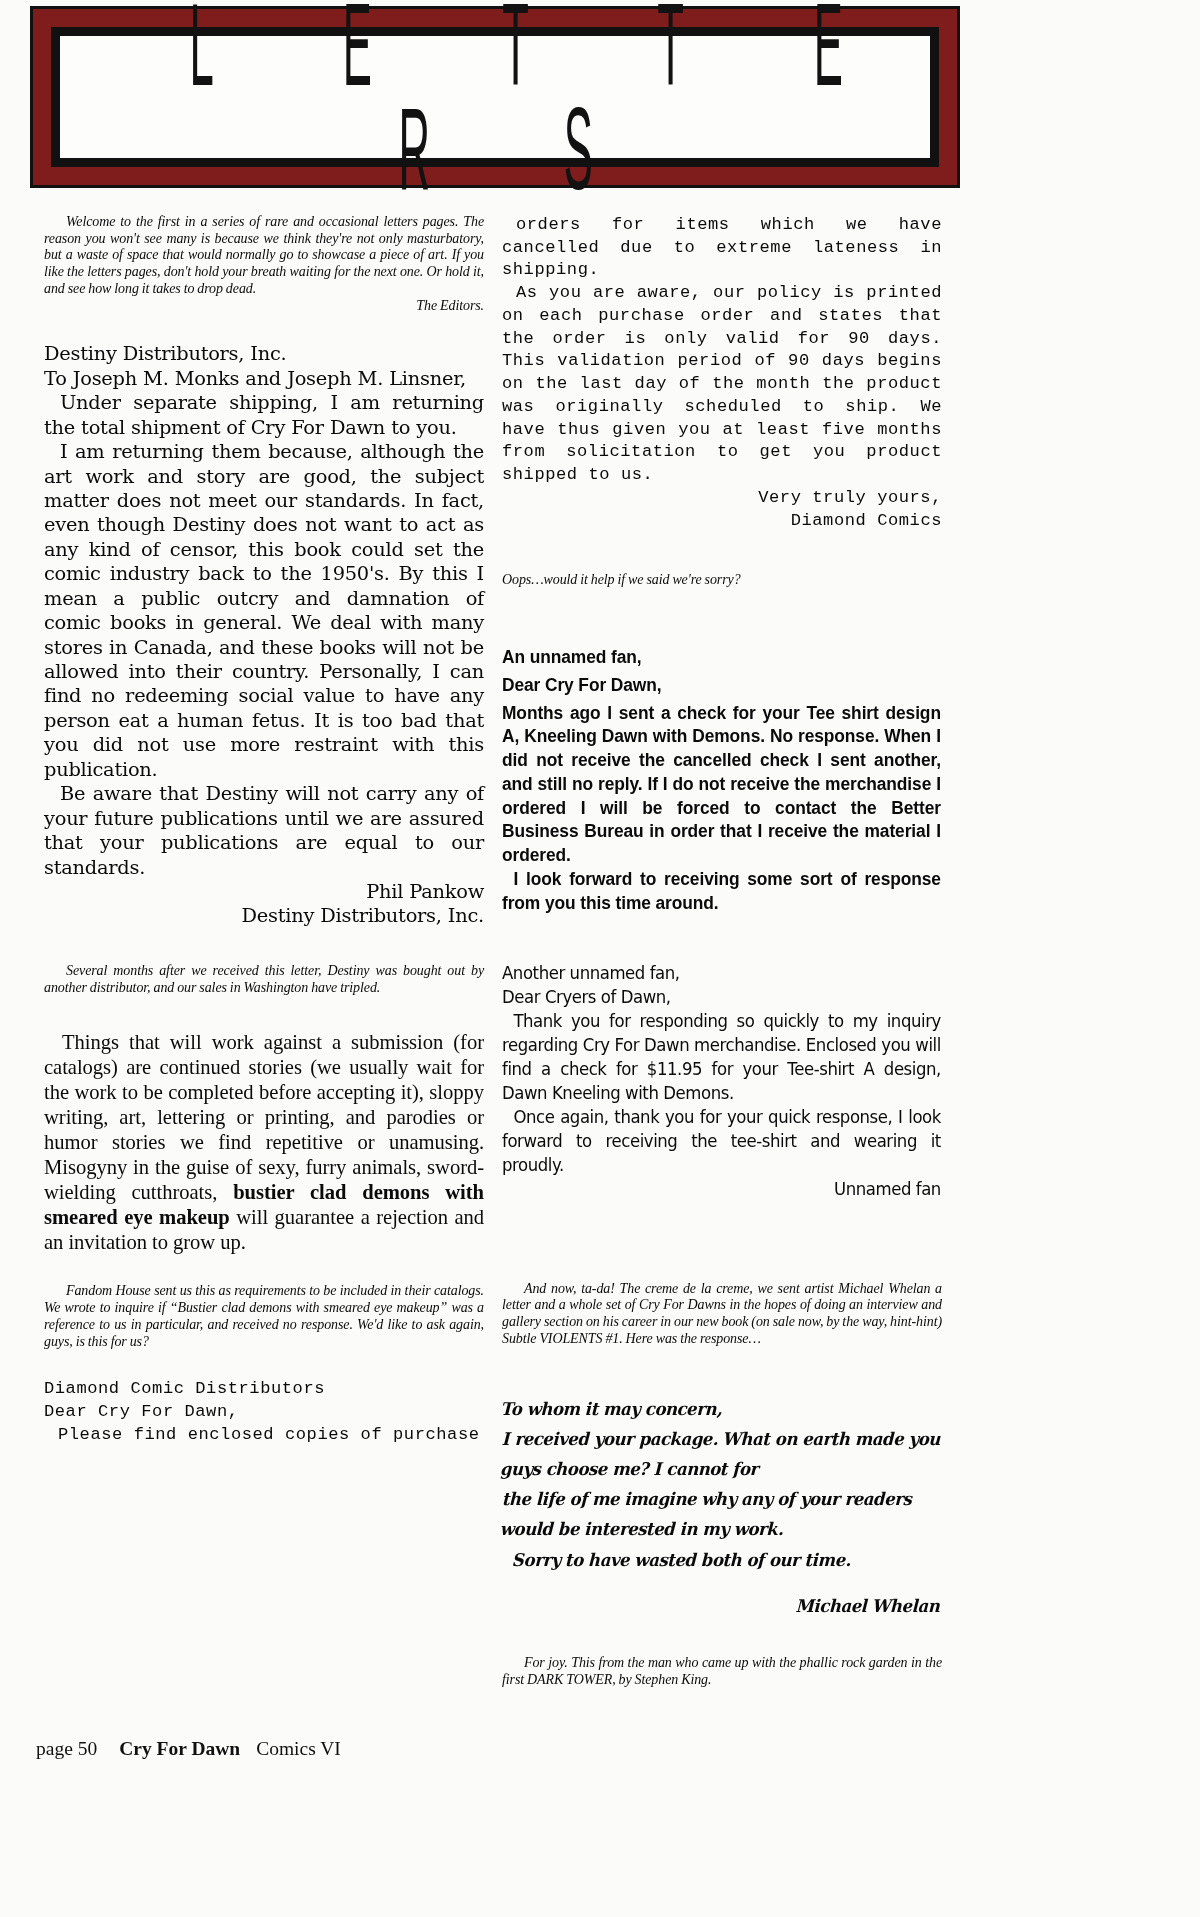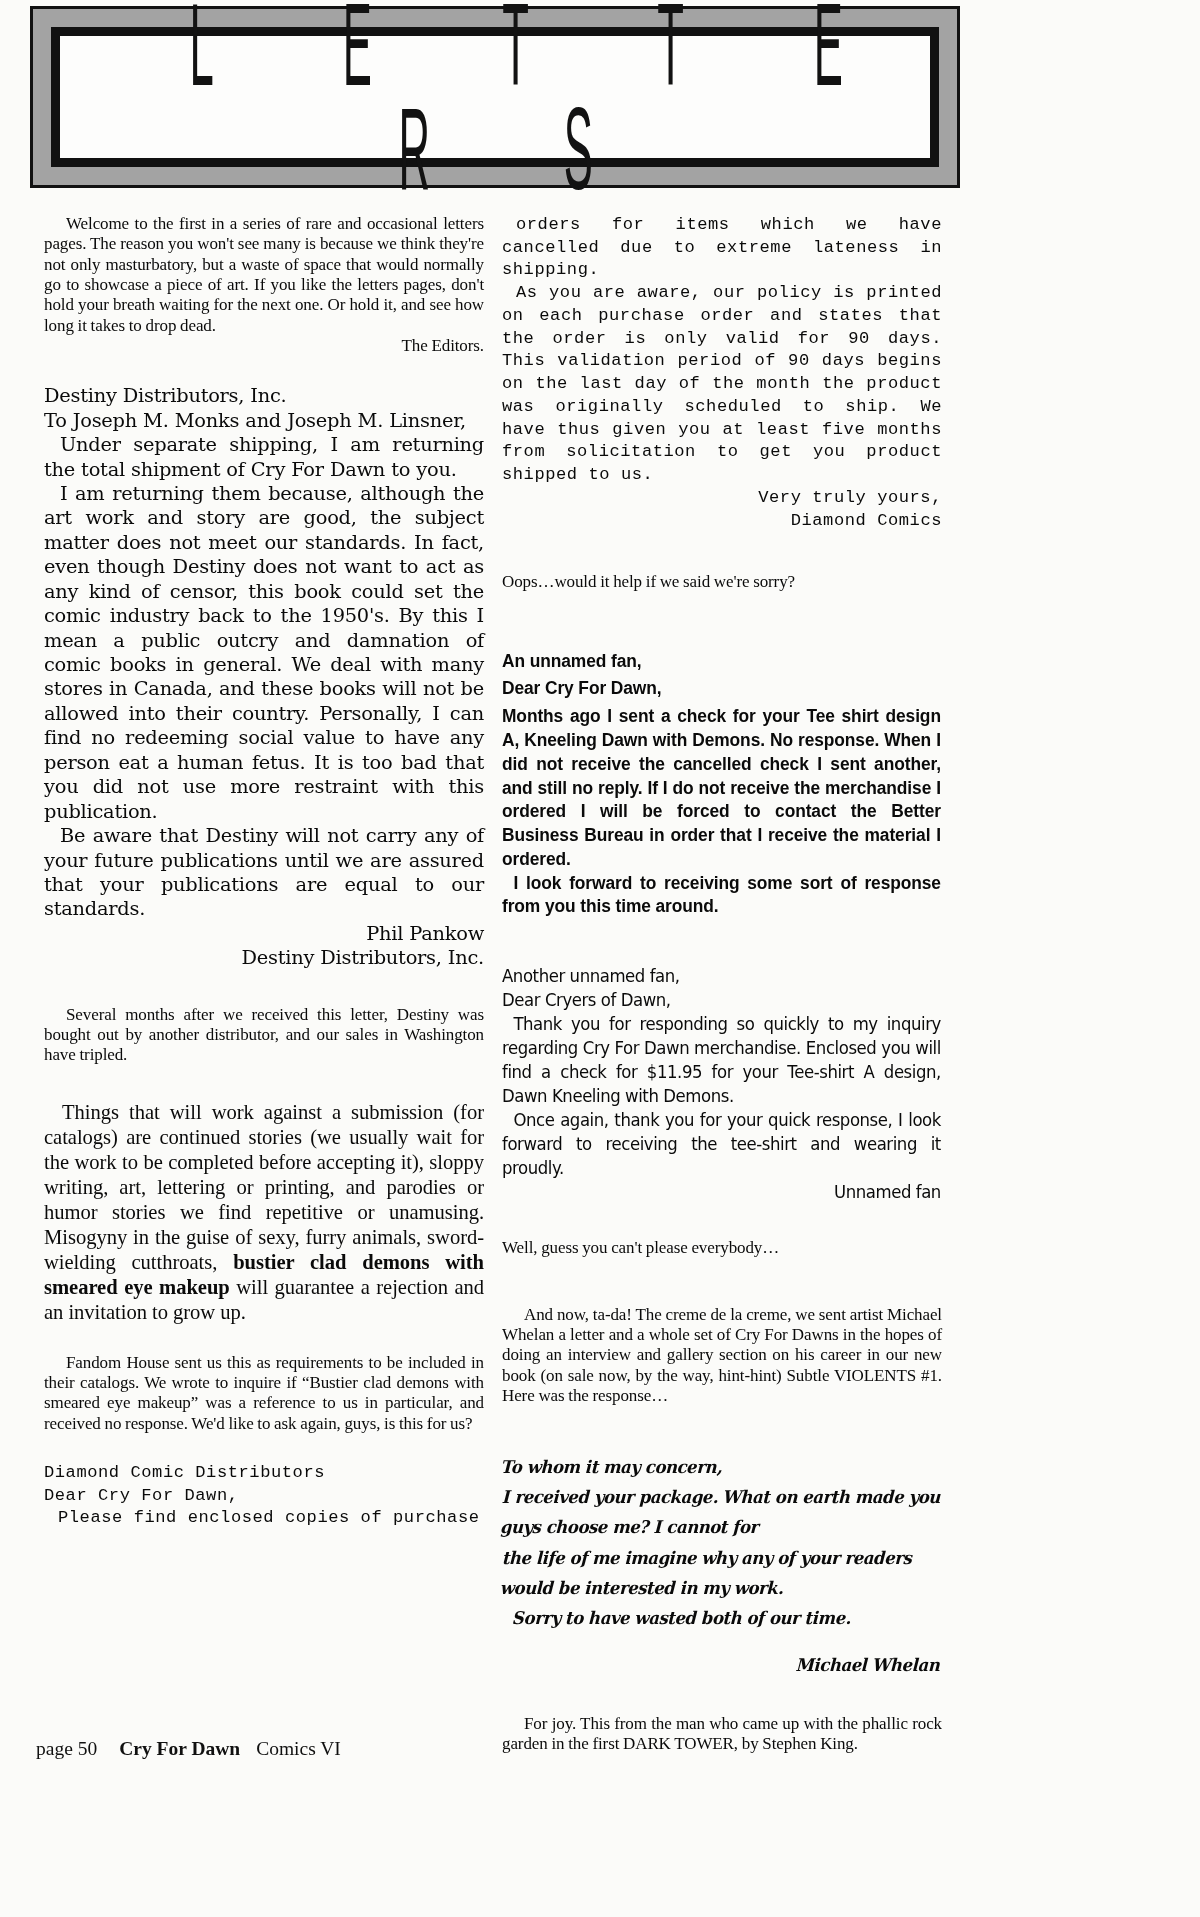--- a/index.html
+++ b/index.html
@@ -28,21 +28,21 @@
   
   .masthead {
     position: absolute;
     left: 30px;
     top: 6px;
     width: 930px;
     height: 182px;
     border: 3px solid #111;
     padding: 18px;
     box-sizing: border-box;
-    background: #a3a3a3;
+    background: #7f1d1d;
   }
   .masthead-inner {
     width: 100%;
     height: 100%;
     border: 9px solid #111;
     box-sizing: border-box;
     background: #fdfdfc;
     position: relative;
   }
   .masthead-title {
@@ -73,21 +73,22 @@
   }
   .col-left  { left: 44px; }
   .col-right { left: 502px; }
 
   
   p { margin: 0; }
 
   
   .editorial {
     font-family: "Liberation Serif", "DejaVu Serif", serif;
-    font-size: 17px;
+    font-style: italic;
+    font-size: 14px;
     line-height: 1.195;
     text-align: justify;
     letter-spacing: -0.1px;
     word-spacing: -0.4px;
   }
   .editorial .indent { display: inline-block; width: 22px; }
   .editorial.sig { text-align: right; }
 
   
   .slab {
@@ -267,21 +268,20 @@
     <div class="sp-46"></div>
 
     <p class="letter-light flush">Another unnamed fan,</p>
     <p class="letter-light flush">Dear Cryers of Dawn,</p>
     <p class="letter-light"><span class="indent"></span><span>Thank you for responding so quickly to my inquiry regarding Cry For Dawn merchandise. Enclosed you will find a check for $11.95 for your Tee-shirt A design, Dawn Kneeling with Demons.</span></p>
     <p class="letter-light"><span class="indent"></span><span>Once again, thank you for your quick response, I look forward to receiving the tee-shirt and wearing it proudly.</span></p>
     <p class="letter-light right">Unnamed fan</p>
 
     <div class="sp-34"></div>
 
-    <p class="editorial" style="text-align:left"><span>Well, guess you can't please everybody…</span></p>
 
     <div class="sp-46"></div>
 
     <p class="editorial"><span class="indent"></span><span>And now, ta-da! The creme de la creme, we sent artist Michael Whelan a letter and a whole set of Cry For Dawns in the hopes of doing an interview and gallery section on his career in our new book (on sale now, by the way, hint-hint) Subtle VIOLENTS #1. Here was the response…</span></p>
 
     <div class="sp-46"></div>
 
     <p class="handwriting">To whom it may concern,</p>
     <p class="handwriting">I received your package. What on earth made you guys choose me? I cannot for</p>
     <p class="handwriting" style="padding-left:0">the life of me imagine why any of your readers would be interested in my work.</p>

